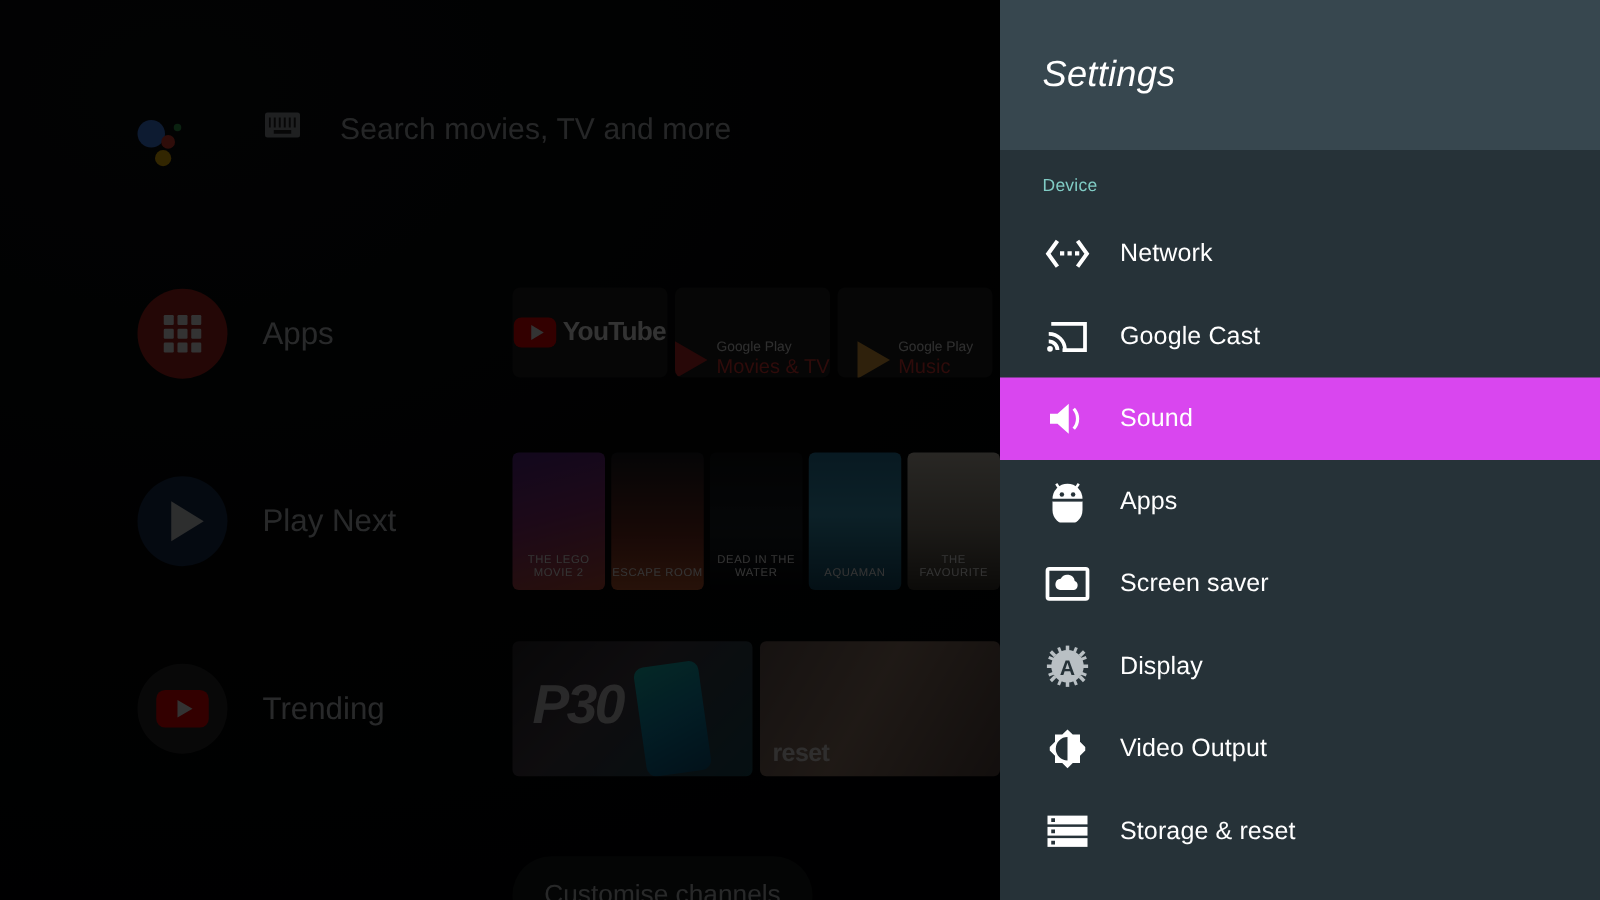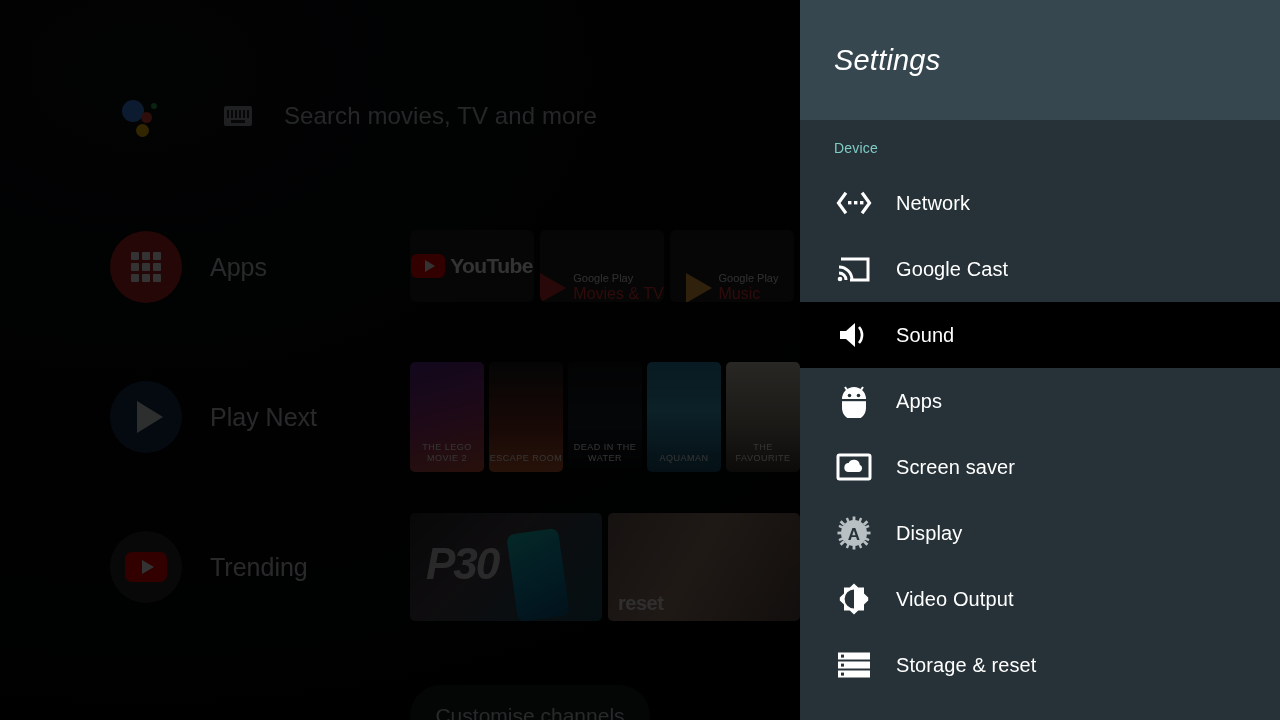--- a/index.html
+++ b/index.html
@@ -37,24 +37,23 @@
     left: 0; top: 0;
     width: 800px; height: 720px;
     background: rgba(0,0,0,0.80);
     z-index: 40;
     pointer-events: none;
   }
 
   
   .search-row {
     position: absolute;
-    left: 122px; top: 90px;
+    left: 110px; top: 90px;
     width: 660px; height: 52px;
     display: flex;
-    align-items: center;
   }
   .assistant {
     position: relative;
     width: 44px; height: 44px;
     flex: none;
   }
   .assistant i {
     position: absolute;
     border-radius: 50%;
     display: block;
@@ -325,21 +324,21 @@
   #menu {
     margin-top: 14px;
   }
   .menu-item {
     height: 66px;
     display: flex;
     align-items: center;
     box-sizing: border-box;
     padding-left: 34px;
   }
-  .menu-item.selected { background: #000000; }
+  .menu-item.selected { background: #d946ef; }
   .mi-icon {
     width: 40px; height: 40px;
     flex: none;
     display: flex;
     align-items: center;
     justify-content: center;
   }
   .mi-label {
     margin-left: 22px;
     color: #ffffff;

